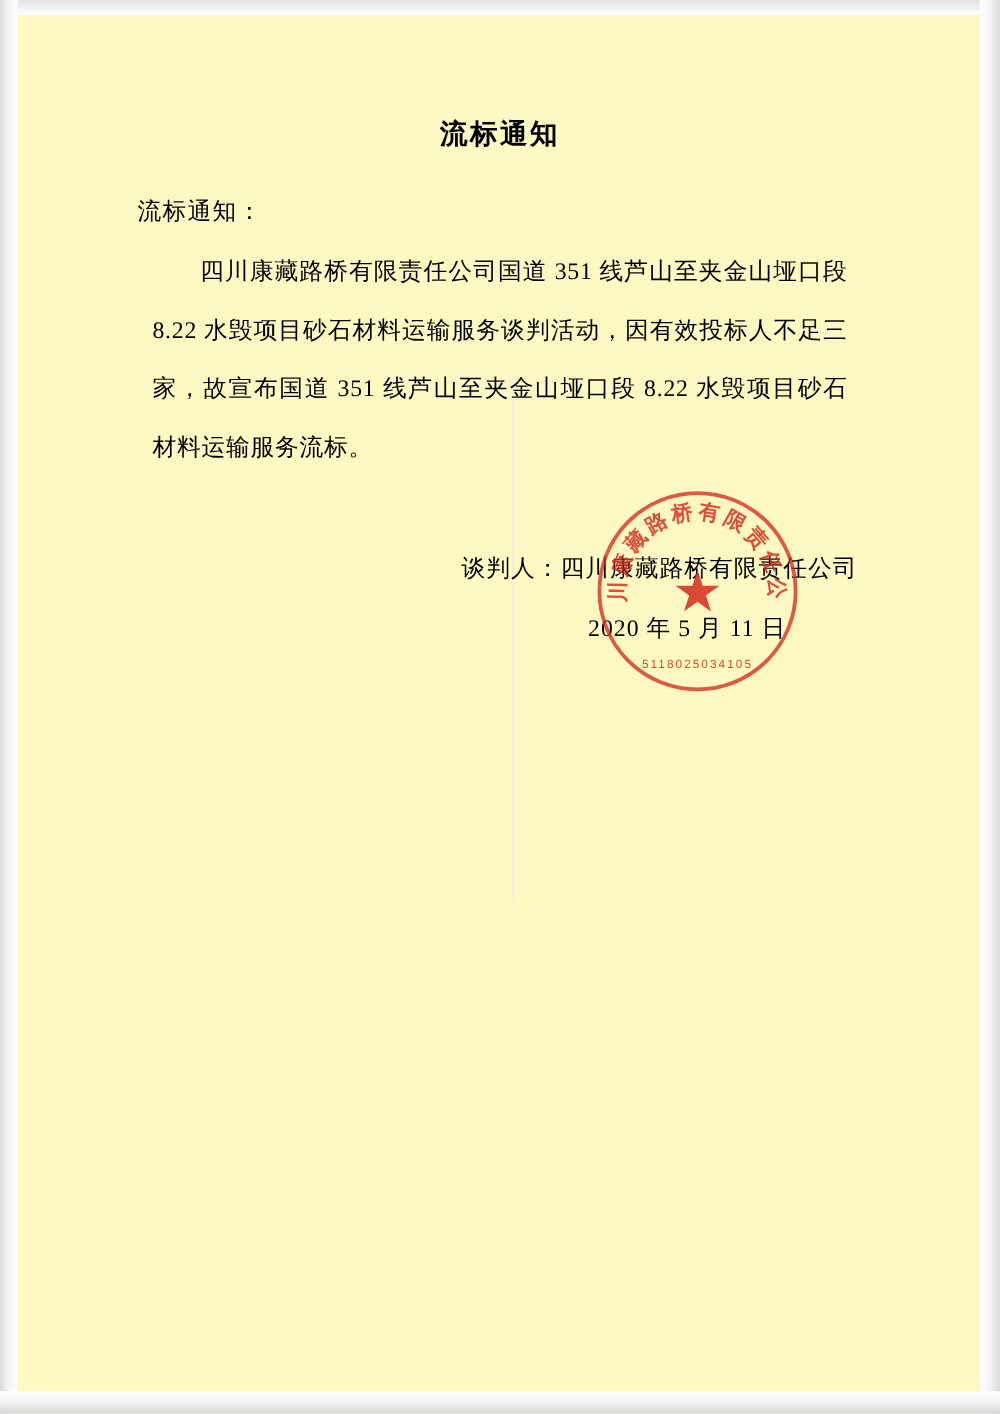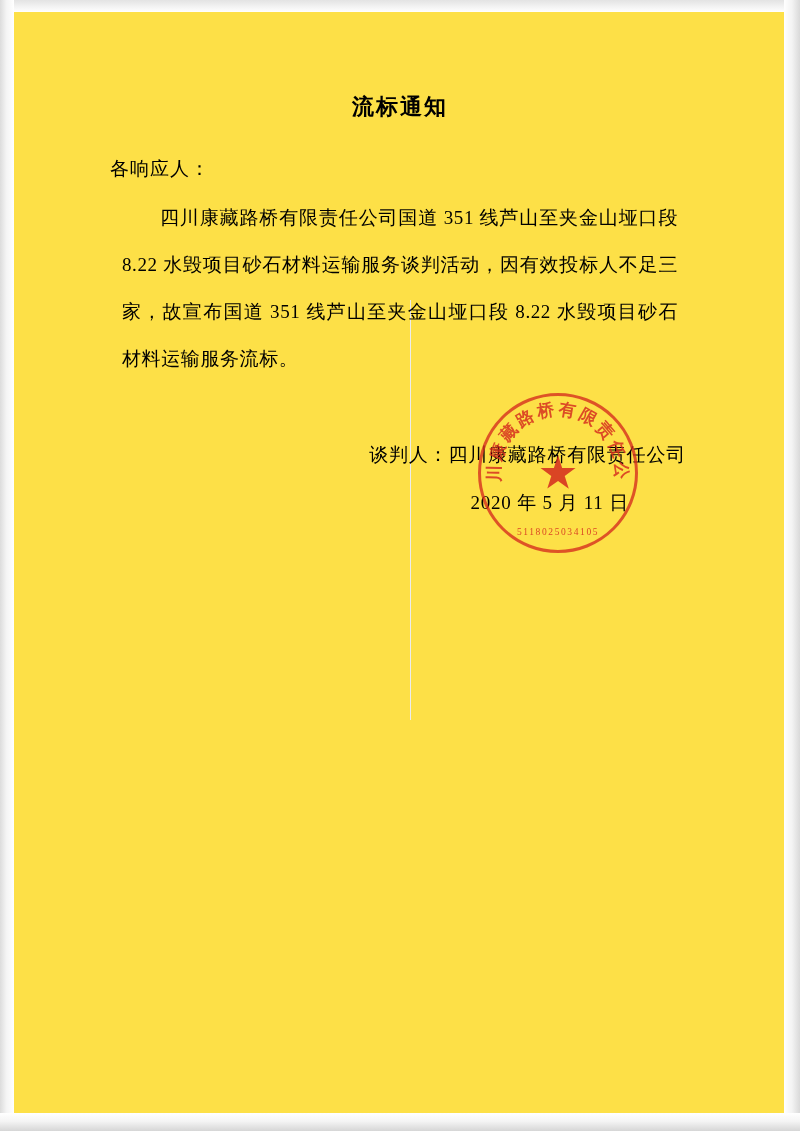--- a/index.html
+++ b/index.html
@@ -11,21 +11,21 @@
     width: 800px;
     height: 1131px;
     overflow: hidden;
     font-family: "Liberation Serif", "DejaVu Serif", serif;
   }
 
   .page {
     position: relative;
     width: 800px;
     height: 1131px;
-    background: #fde047;
+    background: #fef9c3;
     box-sizing: border-box;
     overflow: hidden;
   }
 
   
   .scan-edge-left {
     position: absolute;
     left: 0; top: 0;
     width: 14px; height: 1131px;
     background: linear-gradient(to right, #dcdcdc 0%, #f4f4f4 45%, #ffffff 100%);
@@ -143,21 +143,21 @@
   .seal-code {
     position: absolute;
     left: 0;
     bottom: 16px;
     width: 100%;
     text-align: center;
     font-size: 9.5px;
     letter-spacing: 1.6px;
     color: #d52b1e;
     opacity: .85;
-    font-family: Liberation Serif, serif;
+    font-family: Liberation Sans, sans-serif;
   }
   .seal-text-svg {
     position: absolute;
     left: 0; top: 0;
     width: 160px; height: 160px;
     opacity: .82;
   }
   .seal-text-svg text {
     fill: #d52b1e;
     font-family: "DejaVu Serif", "Liberation Serif", serif;
@@ -173,21 +173,21 @@
 
   <div class="scan-edge-top"></div>
   <div class="scan-edge-left"></div>
   <div class="scan-edge-right"></div>
   <div class="scan-edge-bottom"></div>
   <div class="fold-line"></div>
 
   <div class="doc-body">
     <h1 class="doc-title">流标通知</h1>
 
-    <p class="salutation">各响应人：</p>
+    <p class="salutation">流标通知：</p>
 
     <p class="para">四川康藏路桥有限责任公司国道 351 线芦山至夹金山垭口段 8.22 水毁项目砂石材料运输服务谈判活动，因有效投标人不足三家，故宣布国道 351 线芦山至夹金山垭口段 8.22 水毁项目砂石材料运输服务流标。</p>
   </div>
 
   <div class="signature-block">
     <p class="sig-line">谈判人：四川康藏路桥有限责任公司</p>
     <p class="sig-date">2020 年 5 月 11 日</p>
   </div>
 
   <div class="seal">

